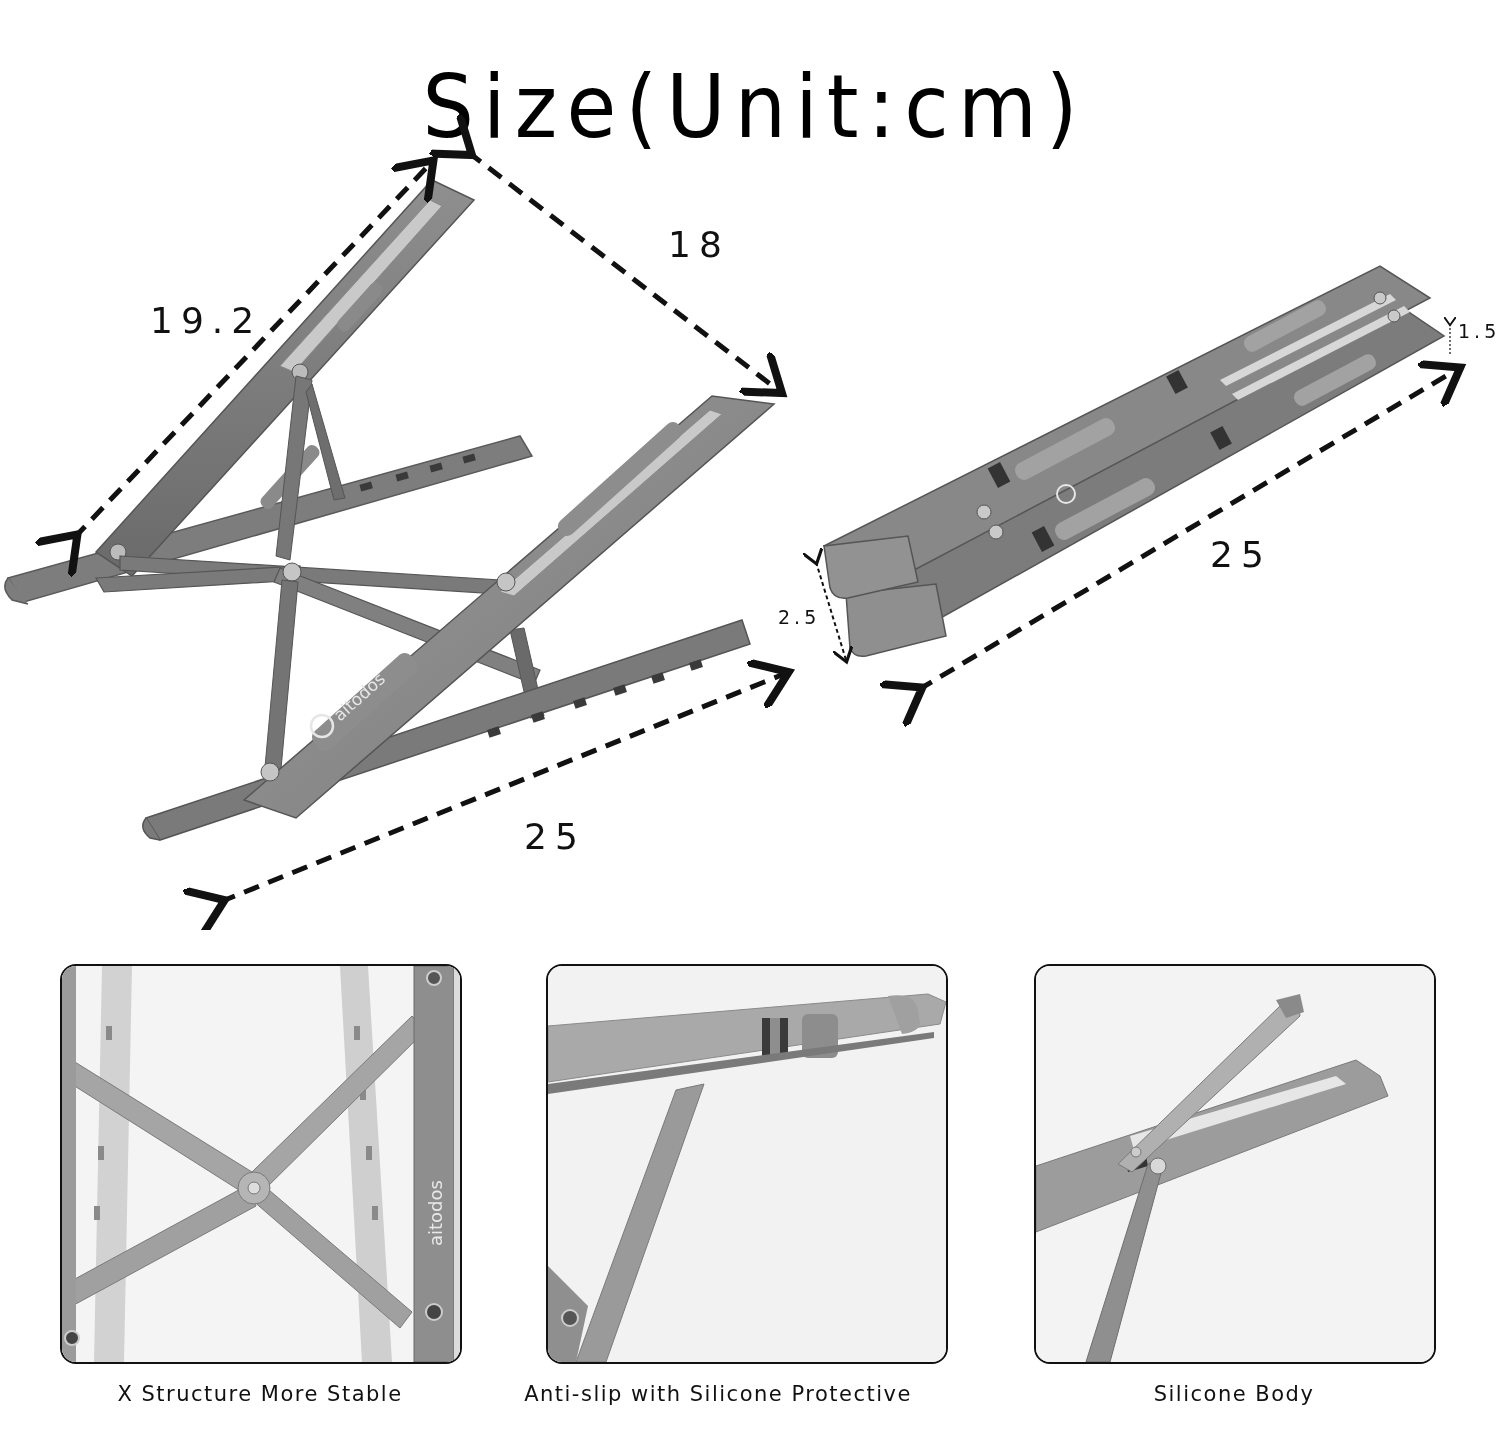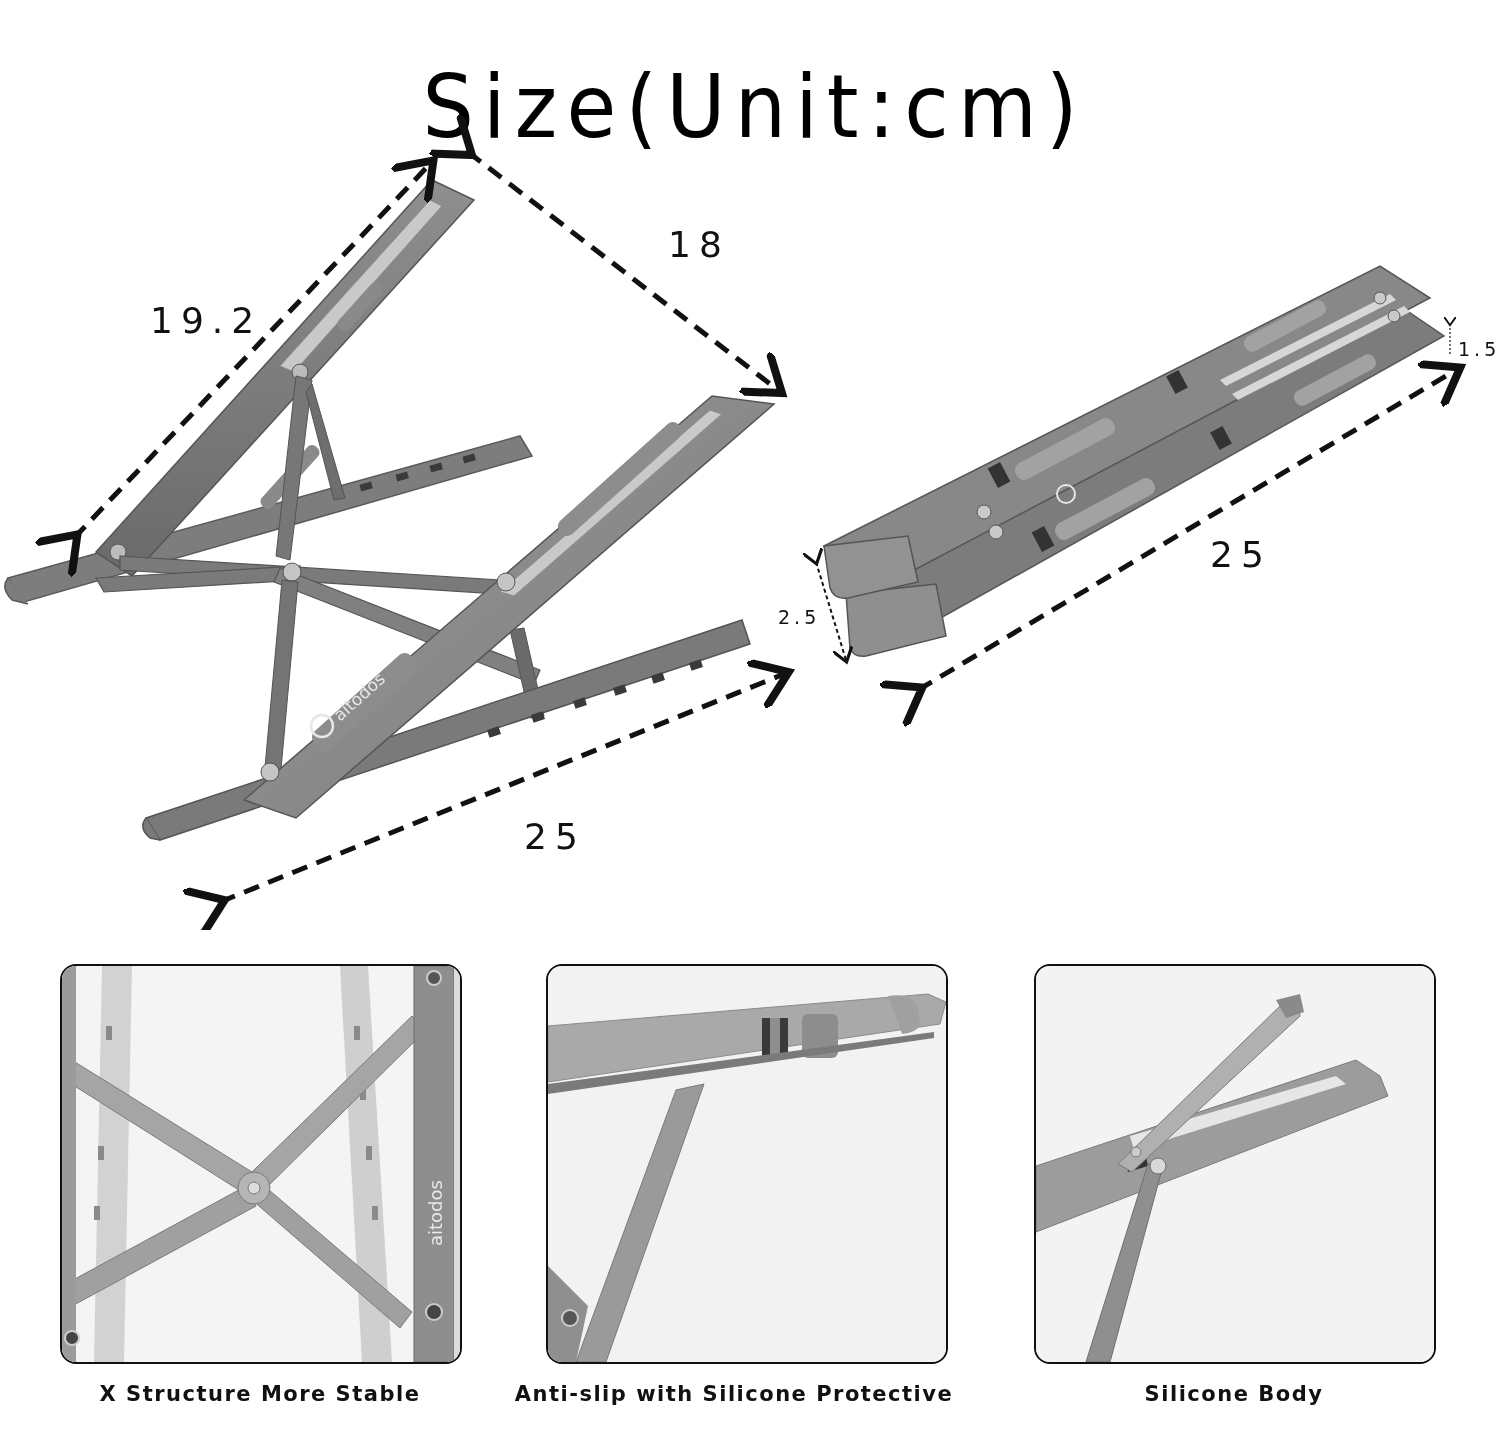--- a/index.html
+++ b/index.html
@@ -9,21 +9,21 @@
            font-family: "DejaVu Sans", sans-serif; font-size: 88px; letter-spacing: 10px;
            line-height: 100px; top: -2px; font-weight: normal; color: #000; transform: scaleX(0.92); transform-origin: 808px 0; }
   .diagram { position: absolute; left: 0; top: 110px; width: 1500px; height: 820px; }
   .dim-label { position: absolute; font-family: "DejaVu Sans", sans-serif; font-size: 36px;
                letter-spacing: 8px; color: #111; }
   .dim-label.small { font-size: 19px; letter-spacing: 4px; }
   .panel { position: absolute; top: 964px; width: 398px; height: 396px; border: 2px solid #111;
            border-radius: 16px; overflow: hidden; background: #f1f1f1; }
   .panel svg { position: absolute; left: 0; top: 0; }
   .caption { position: absolute; top: 1382px; font-family: "DejaVu Sans", sans-serif; font-size: 21px;
-             letter-spacing: 1.5px; color: #111; text-align: center; width: 440px; font-weight: bold; }
+             letter-spacing: 1.5px; color: #111; text-align: center; width: 440px; }
 </style>
 </head>
 <body>
 
 <h1 class="title">Size(Unit:cm)</h1>
 
 <div class="diagram">
   <svg width="1500" height="820" viewBox="0 110 1500 820">
     <defs>
       <marker id="arrowhead" markerWidth="10" markerHeight="10" refX="6" refY="5" orient="auto" markerUnits="strokeWidth">
@@ -126,21 +126,21 @@
     <g fill="none" stroke="#111">
       <line x1="918" y1="690" x2="1456" y2="370" stroke-width="5" stroke-dasharray="16 10" marker-start="url(#arrowhead)" marker-end="url(#arrowhead)"></line>
       <line x1="816" y1="562" x2="846" y2="660" stroke-width="2" stroke-dasharray="4 3" marker-start="url(#arrowhead)" marker-end="url(#arrowhead)"></line>
       <line x1="1450" y1="324" x2="1450" y2="356" stroke-width="1.2" stroke-dasharray="2 2" marker-start="url(#arrowhead)"></line>
     </g>
   </svg>
 
   <div class="dim-label" style="left:150px; top:190px;">19.2</div>
   <div class="dim-label" style="left:632px; top:114px;margin-left:36px;">18</div>
   <div class="dim-label" style="left:524px; top:706px;">25</div>
-  <div class="dim-label small" style="left:1458px; top:228px;">1.5</div>
+  <div class="dim-label small" style="left:1458px; top:210px;">1.5</div>
   <div class="dim-label small" style="left:778px; top:496px;">2.5</div>
   <div class="dim-label" style="left:1210px; top:424px;">25</div>
 </div>
 
 <div class="panel" style="left:60px;">
   <svg width="398" height="396">
     <rect width="398" height="396" fill="#f4f4f4"></rect>
 
     <polygon points="40,0 70,0 62,396 32,396" fill="#d2d2d2"></polygon>
     <polygon points="278,0 306,0 330,396 300,396" fill="#cfcfcf"></polygon>
@@ -195,14 +195,14 @@
     <polygon points="90,196 110,190 112,200 92,206" fill="#333"></polygon>
     <polygon points="244,40 262,36 264,50 96,206 82,198" fill="#b0b0b0" stroke="#7a7a7a"></polygon>
     <polygon points="240,34 264,28 268,46 250,52" fill="#8a8a8a"></polygon>
     <polygon points="112,198 128,196 74,396 50,396" fill="#8f8f8f" stroke="#6e6e6e"></polygon>
     <circle cx="122" cy="200" r="8" fill="#d8d8d8" stroke="#6e6e6e"></circle>
     <circle cx="100" cy="186" r="5" fill="#ccc" stroke="#777"></circle>
   </svg>
 </div>
 
 <div class="caption" style="left:40px;">X Structure More Stable</div>
-<div class="caption" style="left:514px;">Anti-slip with Silicone Protective</div>
+<div class="caption" style="left:498px;">Anti-slip with Silicone Protective</div>
 <div class="caption" style="left:1014px;">Silicone Body</div>
 
 </body></html>

